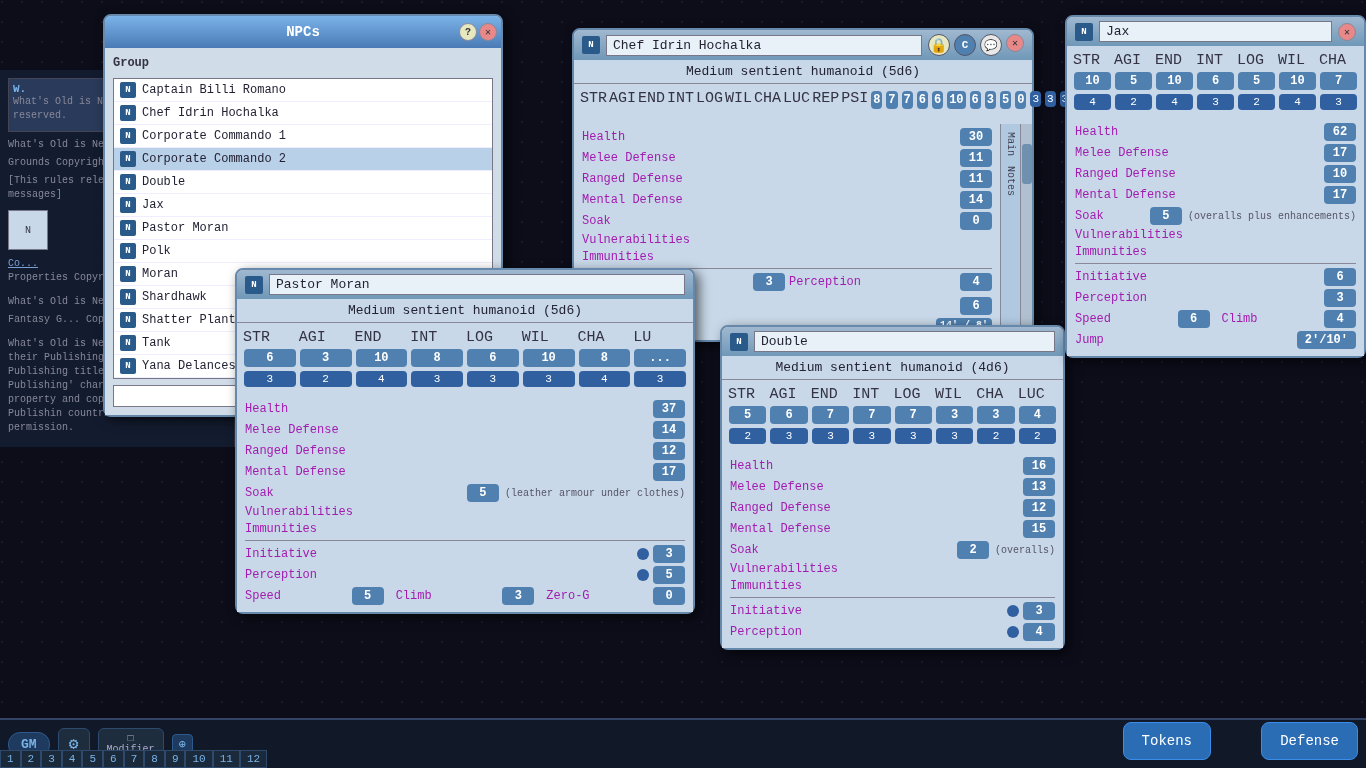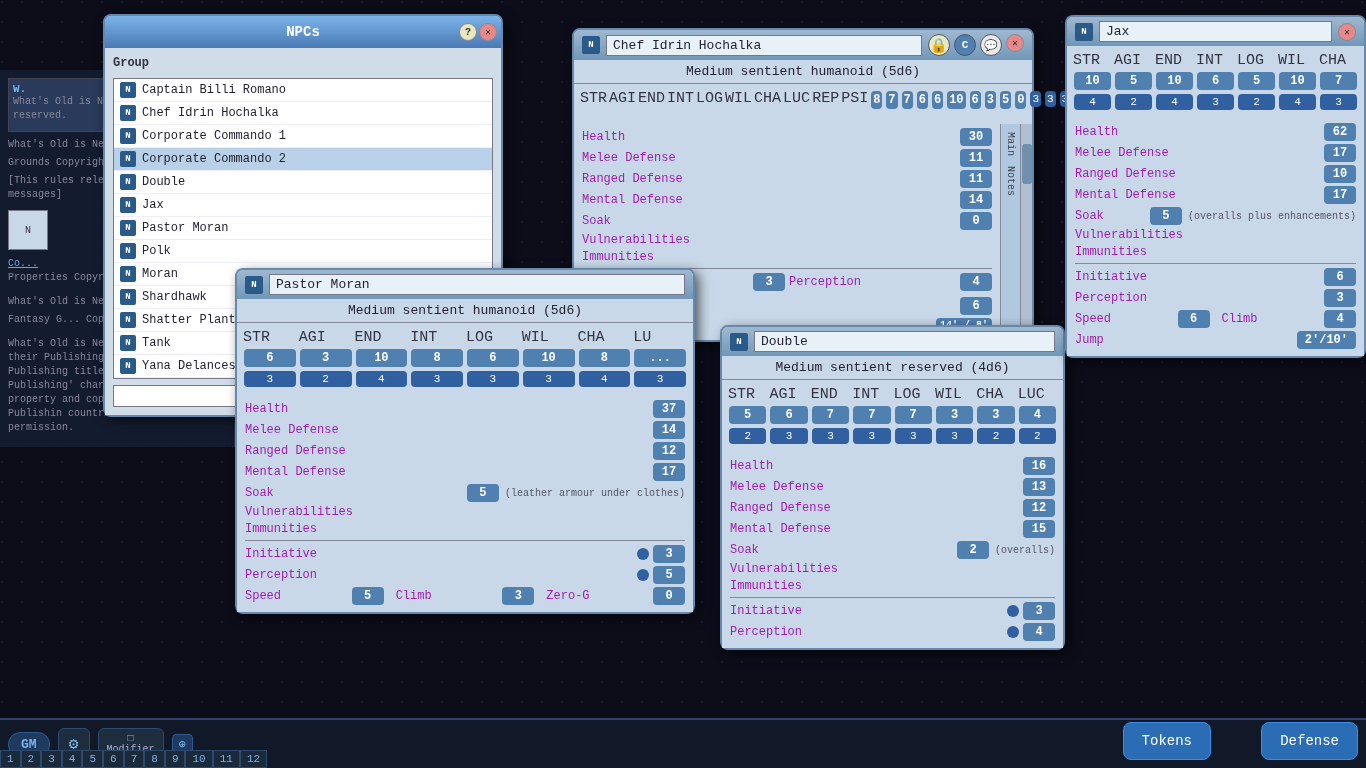--- a/index.html
+++ b/index.html
@@ -894,21 +894,21 @@
       <span class="defense-value">0</span>
     </div>
   </div>
 </div>
 
 <div class="char-window double-sheet" style="position:absolute; top:325px; left:720px; width:345px;">
   <div class="window-header">
     <div class="npc-icon-sm">N</div>
     <div class="char-name">Double</div>
   </div>
-  <div class="char-subtitle">Medium sentient reserved (4d6)</div>
+  <div class="char-subtitle">Medium sentient humanoid (4d6)</div>
   <div class="stats-section" id="double-stats-section">
       <div class="stat-headers">
         <div class="stat-col">
           <div class="stat-label">STR</div>
         </div>
         <div class="stat-col">
           <div class="stat-label">AGI</div>
         </div>
         <div class="stat-col">
           <div class="stat-label">END</div>

